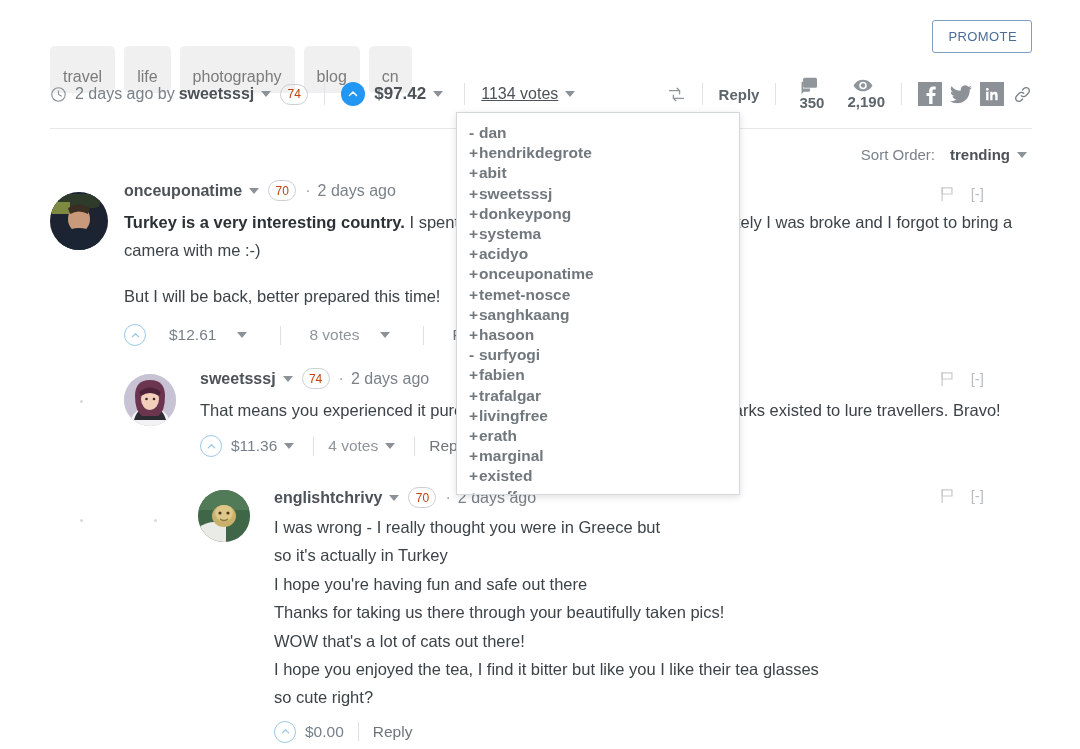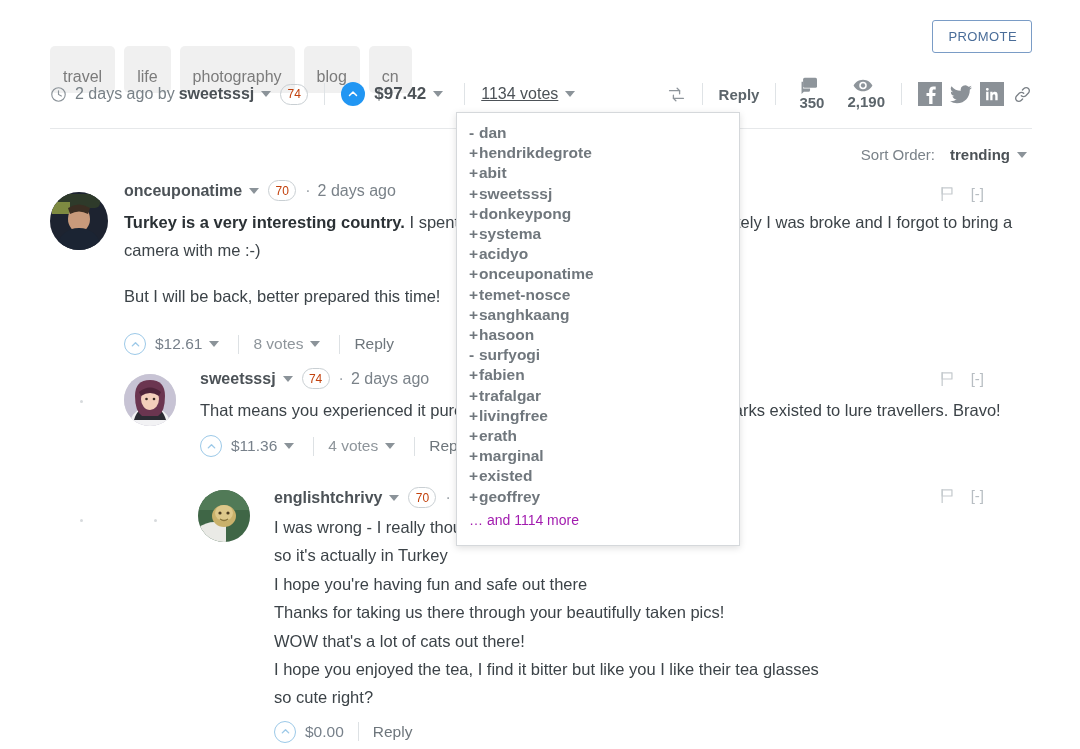--- a/index.html
+++ b/index.html
@@ -159,21 +159,21 @@
   .thread-dot {
     position: absolute;
     width: 3px; height: 3px; border-radius: 50%;
     background: #d7dadd;
   }
 
   
   .voters-panel {
     position: absolute;
     left: 456px; top: 112px;
-    width: 284px; height: 434px;
+    width: 284px; height: 383px;
     background: #ffffff;
     border: 1px solid #d5d8db;
     box-shadow: 0 2px 7px rgba(0,0,0,0.13);
     padding: 10px 6px 0 12px;
     overflow: hidden;
     z-index: 50;
   }
   .voter {
     font-size: 15.5px;
     color: #70777d;
@@ -304,21 +304,21 @@
         <span class="uname">onceuponatime</span>
         <span class="caret"></span>
         <span class="rep-badge">70</span>
         <span class="dot">·</span>
         <span>2 days ago</span>
       </div>
       <div class="cm-body" style="margin-top:7px; max-width:970px;">
         <p><b>Turkey is a very interesting country.</b><span> I spent a week in Istanbul in 2010. Unfortunately I was broke and I forgot to bring a camera with me :-)</span></p>
         <p style="margin-top:17px;">But I will be back, better prepared this time!</p>
       </div>
-      <div class="cm-actions" style="margin-top:23px;">
+      <div class="cm-actions" style="margin-top:14px;gap:14px;">
         <span class="upvote-outline">
           <svg width="11" height="11" viewBox="0 0 24 24" fill="none" stroke="#9cc9e8" stroke-width="3" stroke-linecap="round" stroke-linejoin="round">
               <polyline points="5,15 12,8 19,15"></polyline>
             </svg>
         </span>
         <span class="amt">$12.61</span>
         <span class="caret"></span>
         <span class="vsep2"></span>
         <span>8 votes</span>
         <span class="caret"></span>

